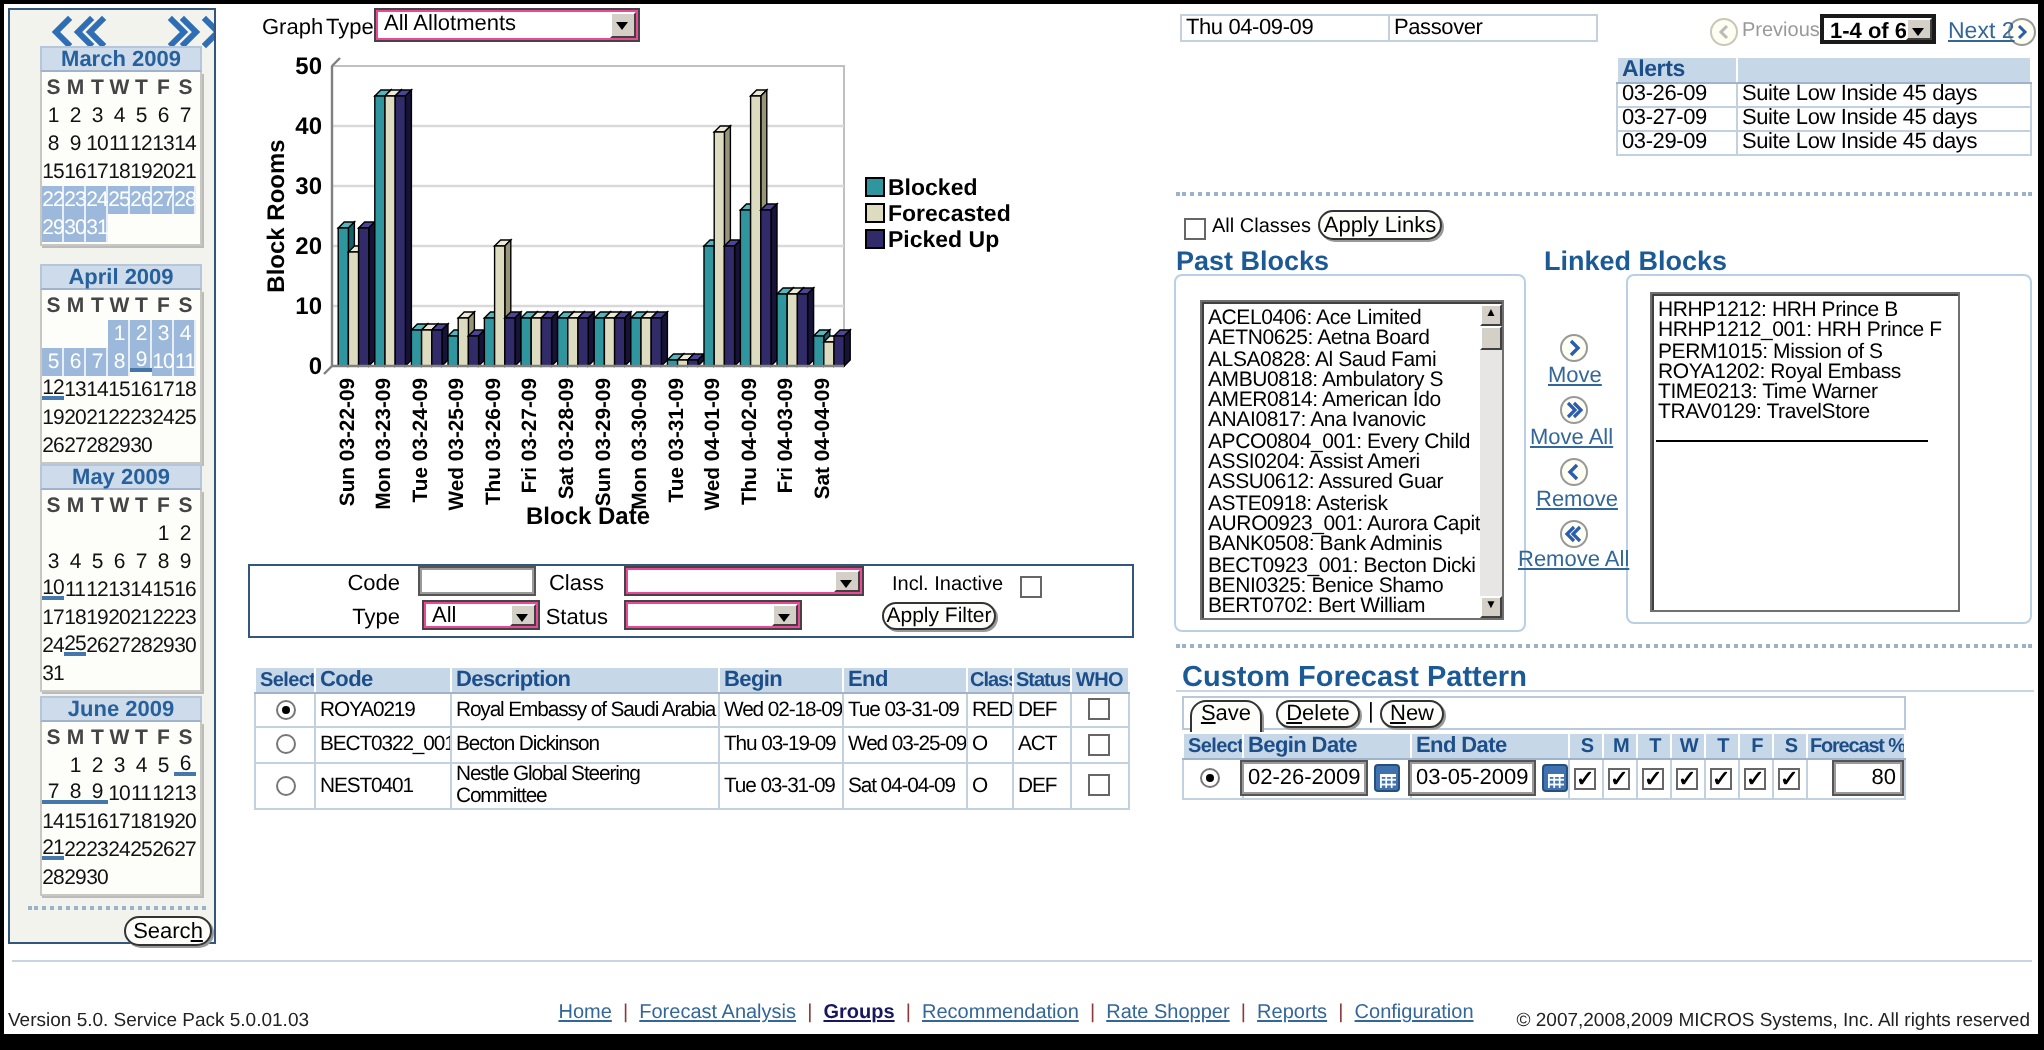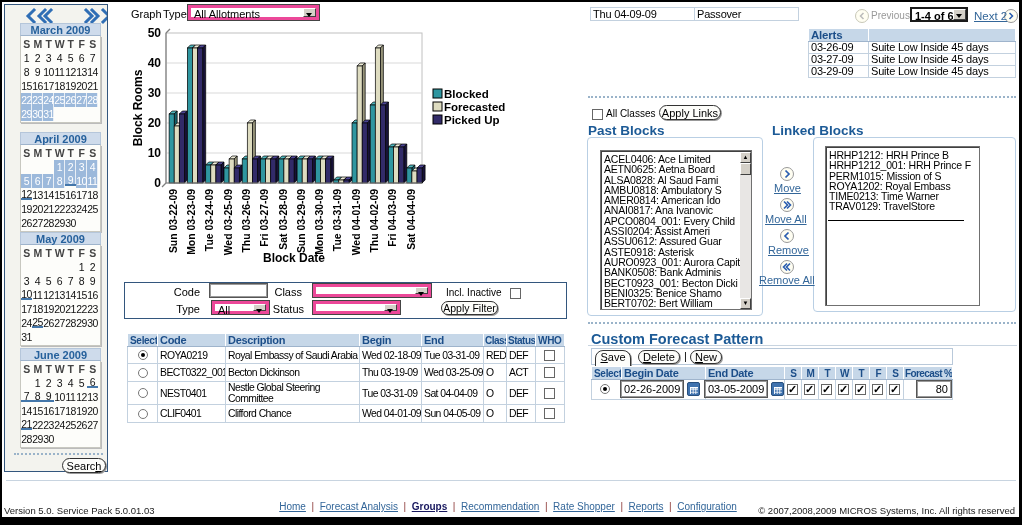--- a/index.html
+++ b/index.html
@@ -20,21 +20,21 @@
 .calrow span { width:11px; text-align:center; color:#111; font-size:10.5px; letter-spacing:-0.5px; }
 .caldow span { color:#444; font-weight:bold; }
 .calrow span.hl { background:#9cb9db; color:#fff; box-shadow:inset -1px 0 0 #e8eef5; }
 .calrow span.ul { border-bottom:2px solid #4477aa; height:12px; line-height:12px; }
 #dotline { position:absolute; left:9px; top:448px; width:89px; border-top:2px dotted #9ab3c9; }
 .pill { display:inline-block; background:#fdfdfa; border:1px solid #333;
   border-radius:8px; font-size:11px; color:#000; text-align:center;
   box-shadow:1px 1px 0 #999; }
 #searchbtn { position:absolute; left:57px; top:453px; width:44px; height:15px; line-height:14px; }
 #gtsel { left:188px; top:5px; width:131px; height:15px; }
-.winsel { position:absolute; background:#fff; border:3px solid #ec4899;
+.winsel { position:absolute; background:#fff; border:1px solid #ec4899;
   outline:1px solid #444; font-size:11px; }
 .winsel .txt { position:absolute; left:3px; top:1px; line-height:11px; white-space:nowrap; }
 .winsel .btn { position:absolute; right:0; top:0; bottom:0; width:13px; background:#d4d0c8;
   border:1px solid; border-color:#fff #404040 #404040 #fff; }
 .winsel .btn:after { content:""; position:absolute; left:2px; top:4px;
   border:3px solid transparent; border-top:4px solid #000; }
 
 #filterbox { left:124px; top:282px; width:443px; height:37px; border:1px solid #33567d; background:#fff; }
 .flabel { position:absolute; font-size:11px; color:#000; }
 .wininput { position:absolute; background:#fff; border:1px solid #9a9a9a; outline:1px solid #555; font-size:11px; }
@@ -569,30 +569,20 @@
 <tr style="height:23px;">
         <td class="rc"><span class="radio" style="position:relative;display:inline-block;left:8px;top:1px;"></span></td>
         <td>NEST0401</td>
         <td style="line-height:11px;">Nestle Global Steering<br>Committee</td>
         <td>Tue 03-31-09</td>
         <td>Sat 04-04-09</td>
         <td>O</td>
         <td>DEF</td>
         <td class="rc"><span class="cb" style="position:relative;display:inline-block;left:6px;top:1px;"></span></td>
       </tr>
-<tr style="height:18px;">
-        <td class="rc"><span class="radio" style="position:relative;display:inline-block;left:8px;top:1px;"></span></td>
-        <td>CLIF0401</td>
-        <td>Clifford Chance</td>
-        <td>Wed 04-01-09</td>
-        <td>Sun 04-05-09</td>
-        <td>O</td>
-        <td>DEF</td>
-        <td class="rc"><span class="cb" style="position:relative;display:inline-block;left:6px;top:1px;"></span></td>
-      </tr>
 </tbody>
   </table>
 
 <table class="grid grid2" style="left:590px;top:7px;width:209px;">
 <tbody>
 <tr style="height:13px;">
         <td>Thu 04-09-09</td>
         <td>Passover</td>
       </tr>
 </tbody>

